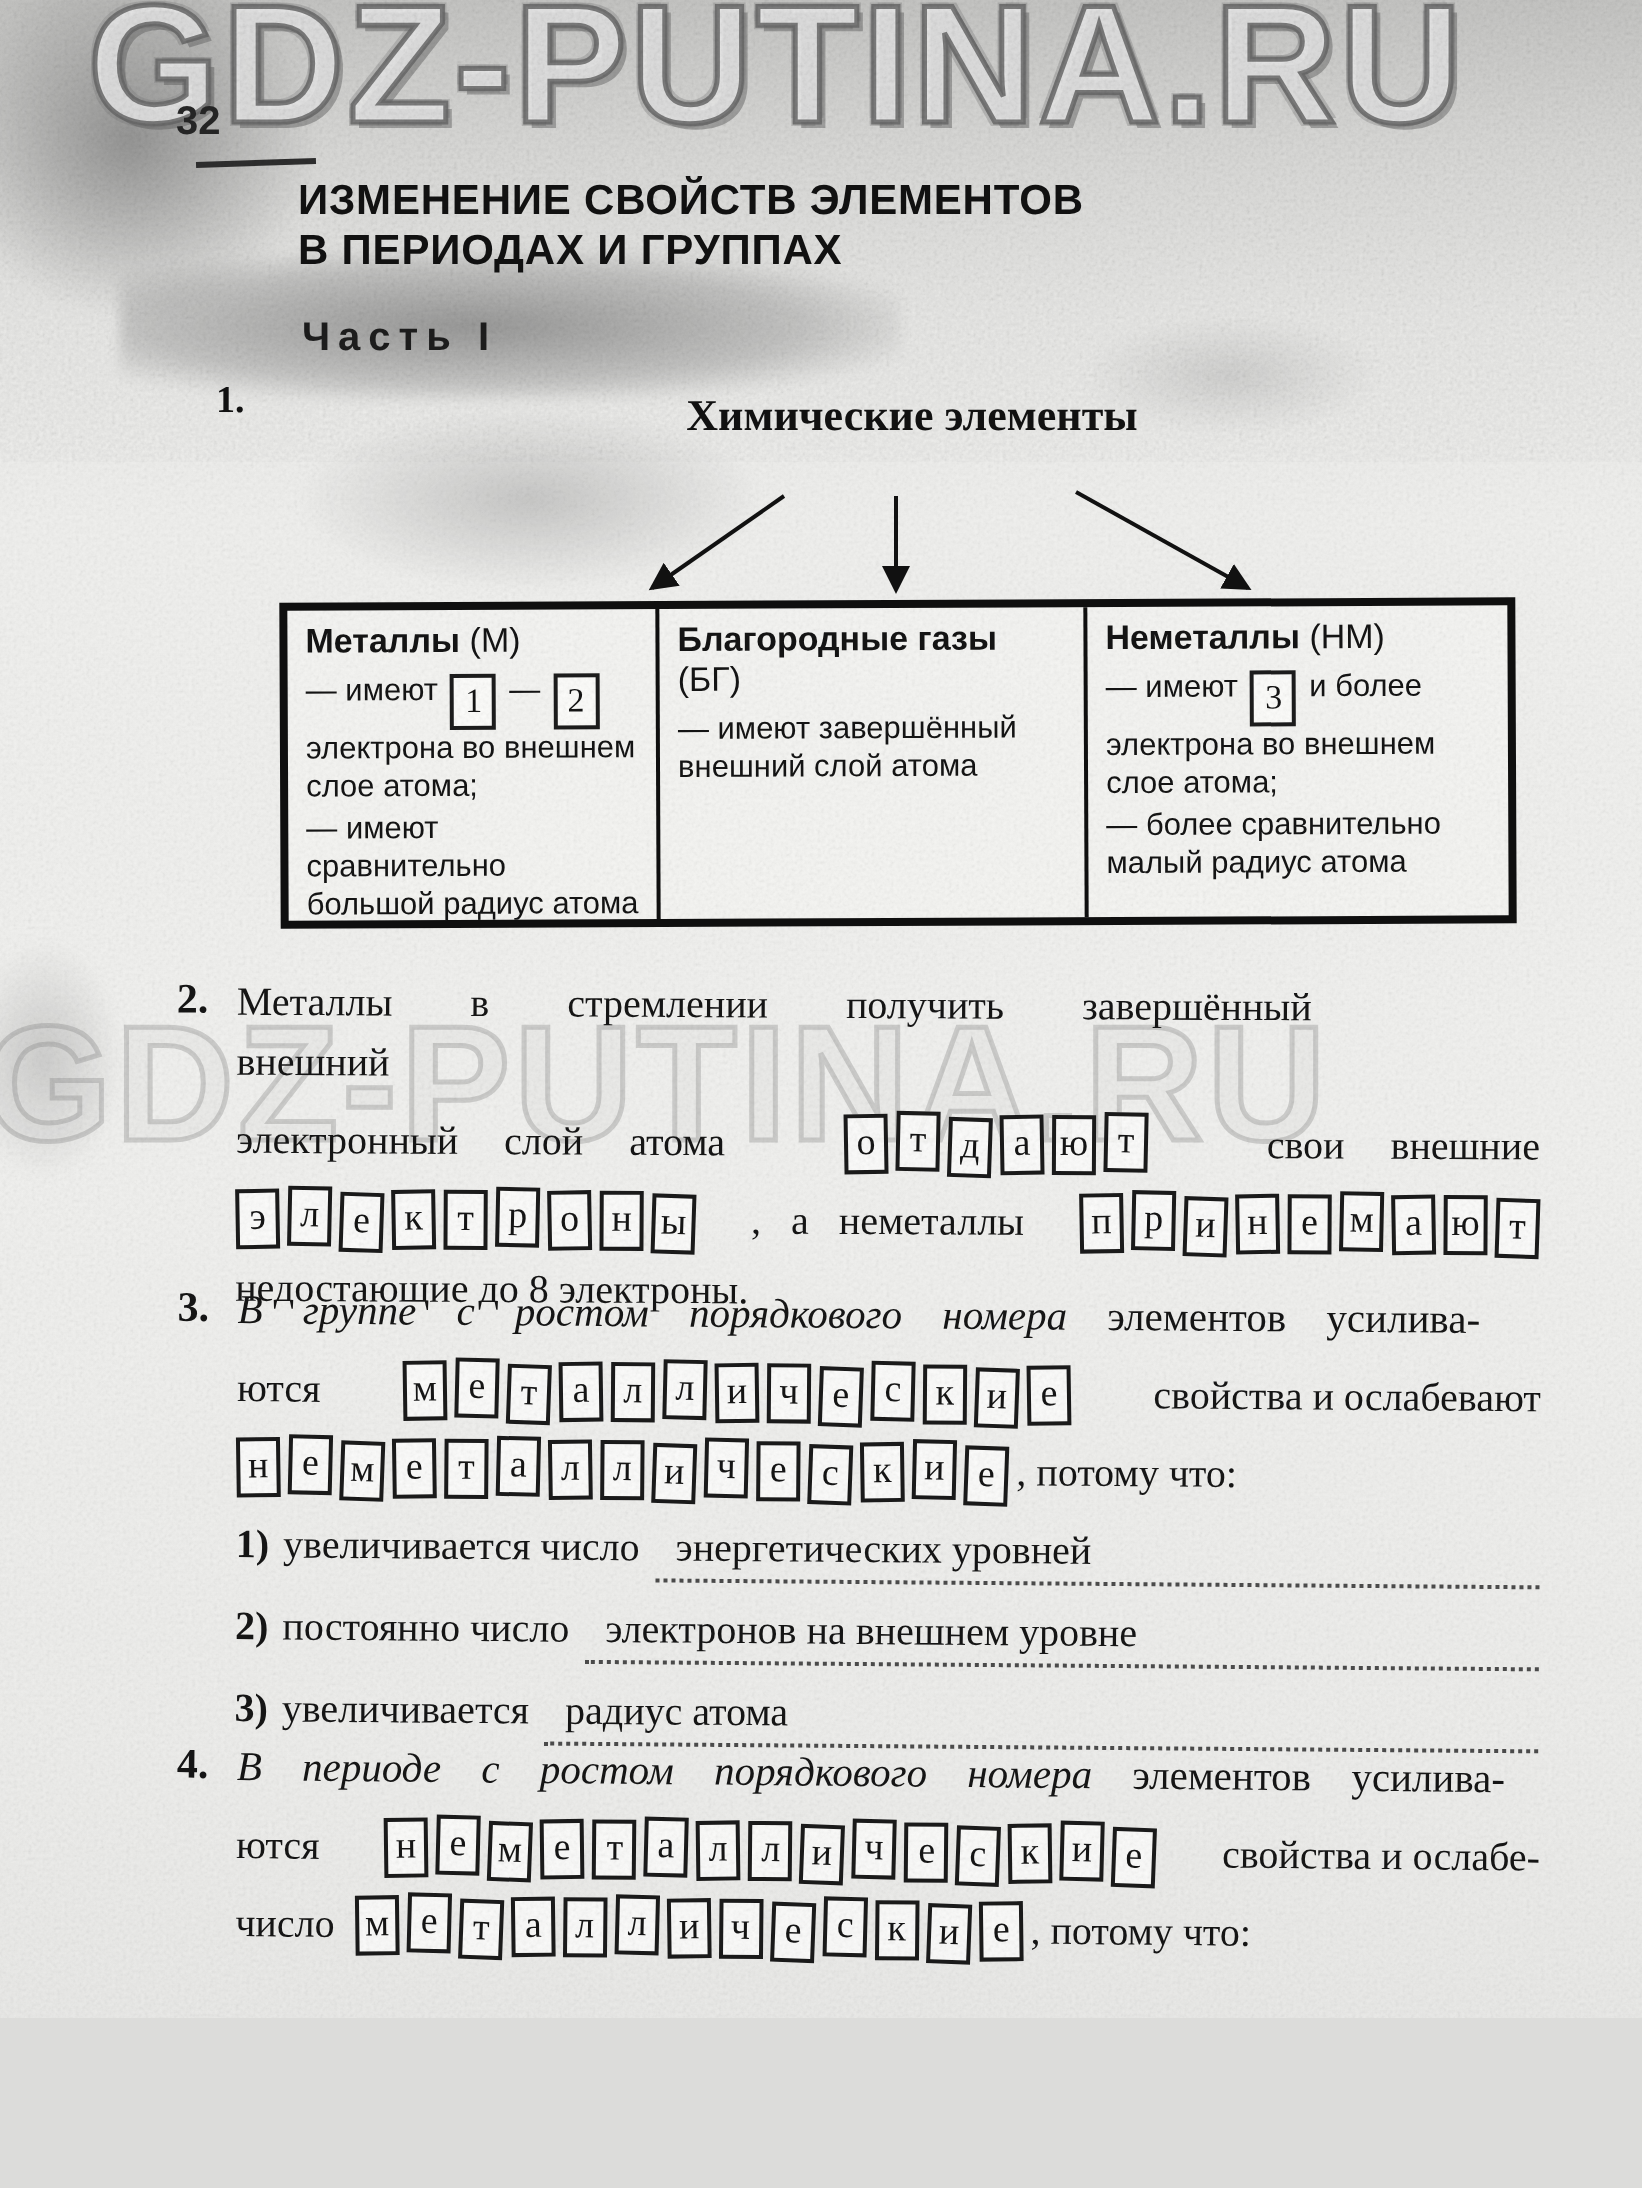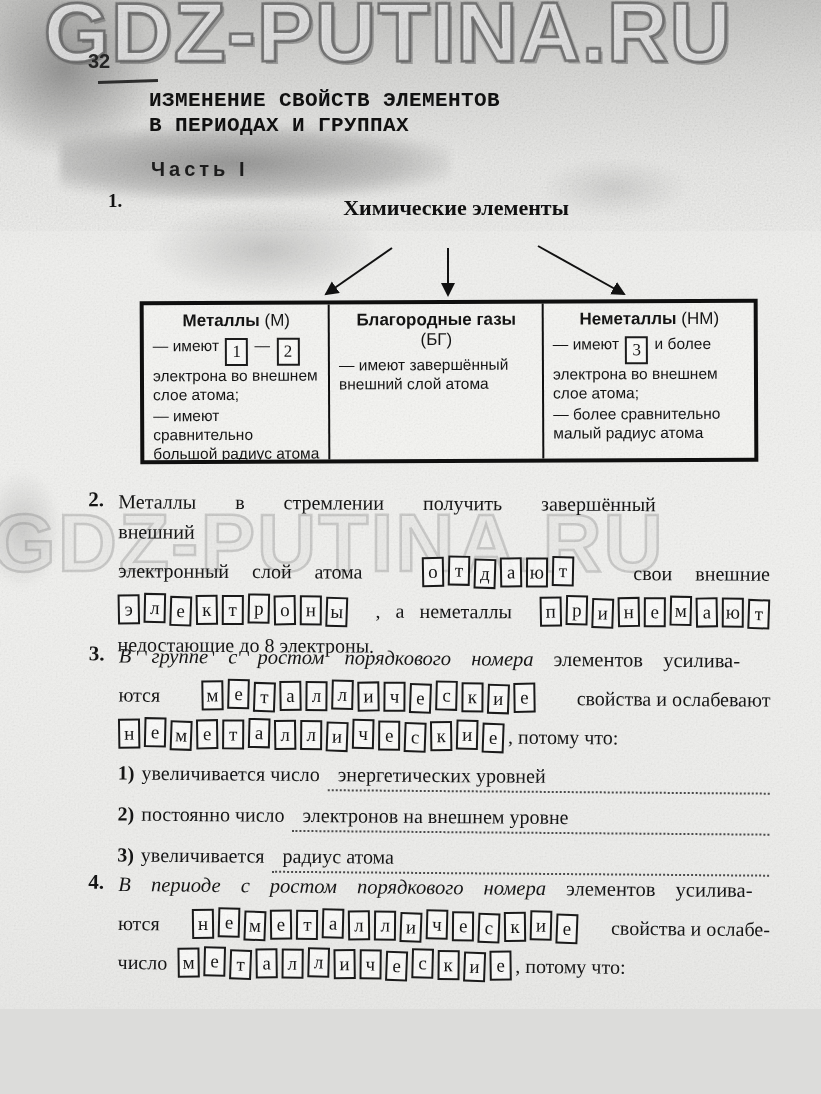--- a/index.html
+++ b/index.html
@@ -25,35 +25,35 @@
   .wm-mid{left:-8px;top:496px;font-size:82px;letter-spacing:2px;color:rgba(190,190,190,.10);
     -webkit-text-stroke:2.5px rgba(135,135,135,.34);}
   .wm-bot{left:58px;top:1000px;font-size:82px;letter-spacing:2px;color:rgba(252,252,252,.55);
     -webkit-text-stroke:2.5px rgba(145,145,145,.60);
     -webkit-mask-image:linear-gradient(90deg,#000 0%,rgba(0,0,0,.8) 28%,rgba(0,0,0,.35) 52%,rgba(0,0,0,.14) 72%,transparent 92%);
     mask-image:linear-gradient(90deg,#000 0%,rgba(0,0,0,.8) 28%,rgba(0,0,0,.35) 52%,rgba(0,0,0,.14) 72%,transparent 92%);}
   
   .pagenum{position:absolute;left:88px;top:50px;z-index:2;font:700 20px "Liberation Sans",sans-serif;color:#262626;}
   .pagenum-rule{position:absolute;left:98px;top:80px;width:60px;height:3px;background:#2e2e2e;transform:rotate(-2deg);z-index:2;}
   .heading{position:absolute;left:149px;top:88px;z-index:2;font:700 21px/25px "Liberation Sans",sans-serif;letter-spacing:.4px;color:#111;}
-  .heading span{display:block;font-family:Liberation Mono, monospace;}
+  .heading span{display:block;}
   .part{position:absolute;left:151px;top:158px;z-index:2;font:700 20px "Liberation Sans",sans-serif;letter-spacing:4px;color:#1d1d1d;}
   
   .exnum{position:absolute;z-index:2;font:700 21px "Liberation Serif",serif;color:#111;}
   .n1{left:108px;top:190px;font-size:19px;}
   .scheme-title{position:absolute;left:290px;top:194px;width:332px;z-index:2;text-align:center;font:700 22px/27px "Liberation Serif",serif;color:#111;}
   .scheme-title span{display:block;}
   .arrows{position:absolute;left:296px;top:244px;z-index:2;}
   
   .tbl{position:absolute;left:140px;top:300px;width:618px;height:163px;z-index:2;box-sizing:border-box;
     border:4px solid #0f0f0f;display:grid;grid-template-columns:186px 214px 1fr;background:rgba(252,252,250,.35);transform:rotate(-.25deg);}
   .cell{box-sizing:border-box;border-right:2px solid #0f0f0f;padding:6px 8px 0 9px;overflow:hidden;
     font-family:"Liberation Sans",sans-serif;color:#141414;}
   .cell:last-child{border-right:none;}
-  .cell h4{margin:0 0 5px;text-align:center;font-size:17px;font-weight:700;}
+  .cell h4{margin:0 0 5px;font-size:17px;font-weight:700;}
   .cell h4 .abbr{font-weight:400;}
   .cell p{margin:0 0 2px;font-size:15.5px;line-height:19px;}
   .nbx{display:inline-flex;align-items:center;justify-content:center;width:19px;height:24px;border:2px solid #1c1c1c;
     font:17px "Liberation Serif",serif;background:#fcfcfa;vertical-align:-6px;margin:0 2px;}
   
   .ex{position:absolute;left:88px;width:682px;z-index:2;}
   .ex .num{position:absolute;left:0;top:1px;font:700 21px "Liberation Serif",serif;}
   .ex .body{margin-left:30px;font-size:20px;line-height:30px;}
   .ex2{top:488px;transform:rotate(.3deg);}
   .ex3{top:643px;transform:rotate(.45deg);}

